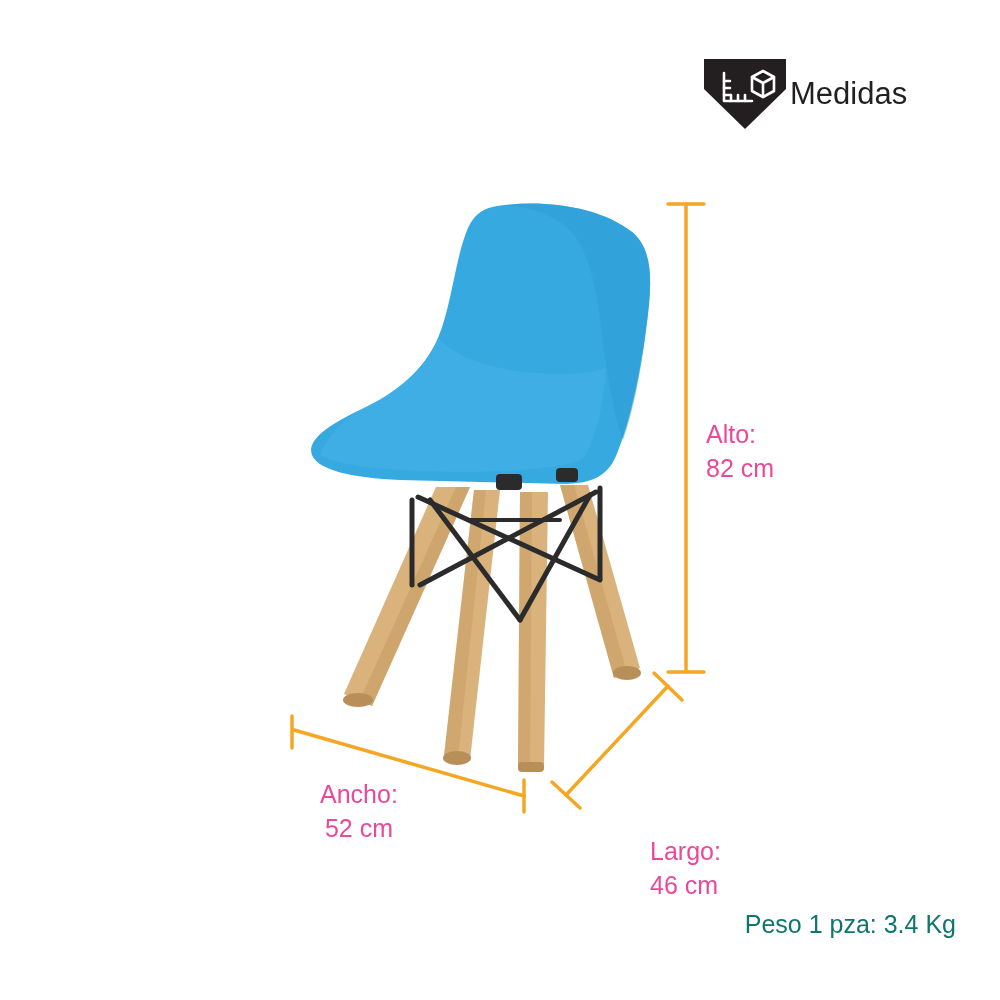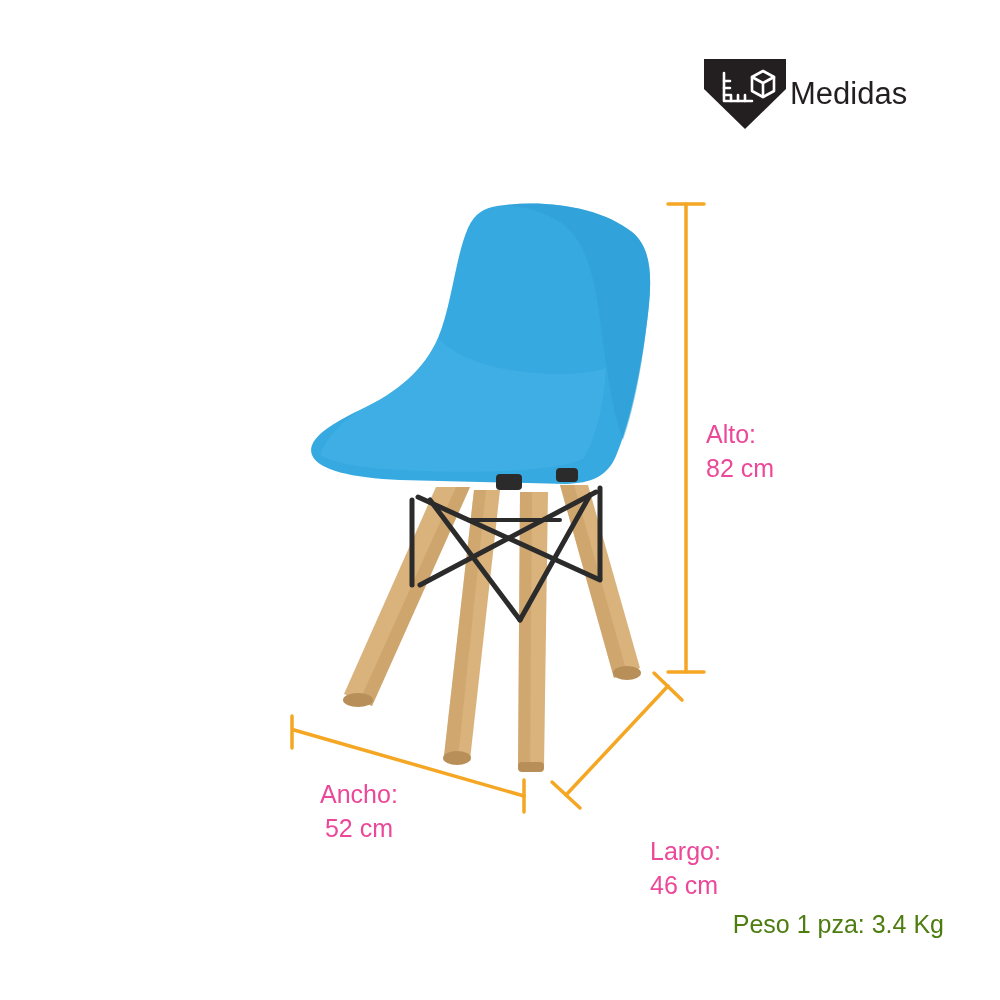--- a/index.html
+++ b/index.html
@@ -36,22 +36,22 @@
     position:absolute;
     font-size:25px;line-height:1.35;
     color:#ec4899;
     white-space:nowrap;
   }
   .dim-alto{left:706px;top:418px;}
   .dim-largo{left:650px;top:811px;margin-top:24px;}
   .dim-ancho{left:320px;top:778px;text-align:center;}
 
   .weight{
-    position:absolute;right:56px;top:910px;
-    font-size:25px;color:#4d7c0f;white-space:nowrap;
+    position:absolute;right:44px;top:910px;
+    font-size:25px;color:#0f766e;white-space:nowrap;
   }
 
   .chair-svg, .dims-svg{position:absolute;left:0;top:0;}
 </style>
 </head>
 <body>
 
 <div class="stage">
 
 

